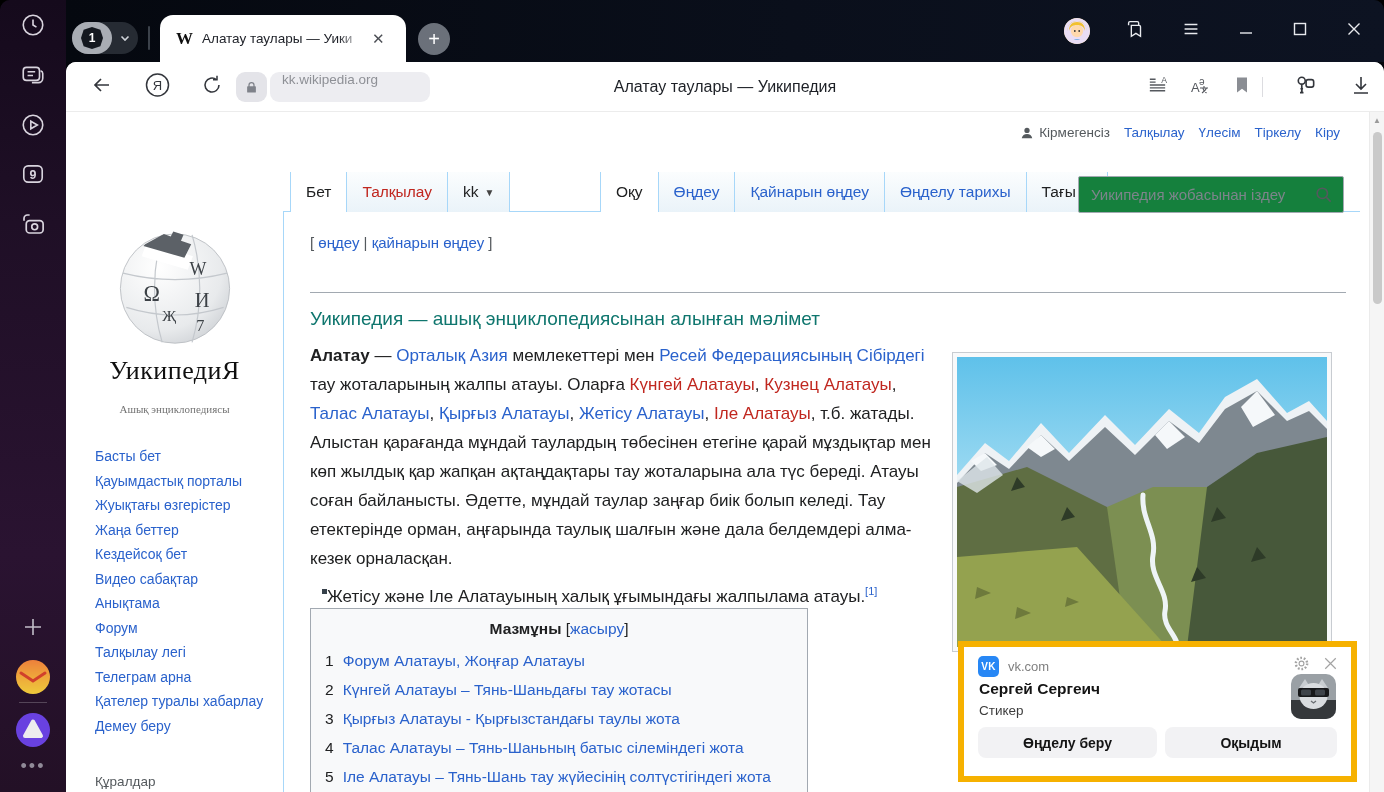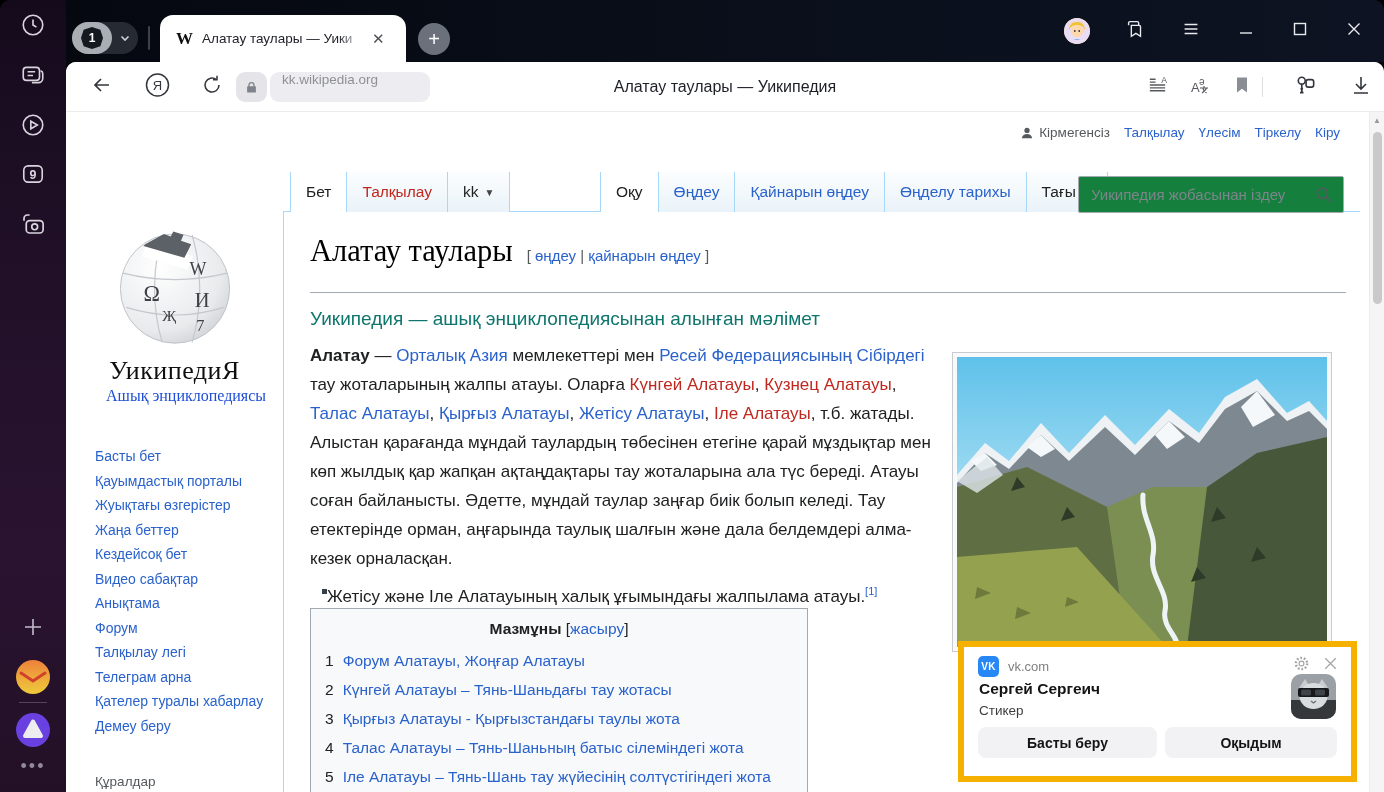--- a/index.html
+++ b/index.html
@@ -67,21 +67,21 @@
   .dcar{font-size:10px;color:#444;margin-left:6px}
   .wsearch{position:absolute;left:1012px;top:64px;width:266px;height:37px;border:1px solid #a2a9b1;border-radius:2px;background:#15803d;
     display:flex;align-items:center;padding:0 10px 0 12px}
   .wsearch input{border:none;outline:none;flex:1;font-size:15px;color:#222;font-family:inherit;background:transparent}
   .wsearch input::placeholder{color:#7d848b}
 
   .leftcol{position:absolute;left:0;top:100px;bottom:0;width:217px}
   .vline{position:absolute;left:217px;top:100px;bottom:0;width:1px;background:#a7d7f9}
   .wlogo{position:absolute;left:40px;top:10px;width:137px;text-align:center}
   .wlogo .wl-title{font-family:"Liberation Serif","DejaVu Serif",serif;font-size:26px;color:#0f0f0f;letter-spacing:.5px;margin-top:2px;white-space:nowrap}
-  .wlogo .wl-sub{font-family:"Liberation Serif","DejaVu Serif",serif;font-size:16px;color:#1d4ed8;margin-top:1px;white-space:nowrap}
+  .wlogo .wl-sub{font-family:"Liberation Serif","DejaVu Serif",serif;font-size:11px;color:#737373;margin-top:17px;white-space:nowrap}
   .wnav{position:absolute;left:29px;top:232px;width:176px;list-style:none;font-size:14px;line-height:24.5px}
   .toolshdr{position:absolute;left:29px;top:562px;width:178px;font-size:13.5px;color:#54595d;padding-bottom:5px;border-bottom:1px solid #d9dadb}
 
   .article{position:absolute;left:244px;top:0;right:30px}
   .h1row{position:absolute;top:122px;left:0;display:flex;align-items:baseline;gap:14px}
   .h1row h1{font-family:"Liberation Serif","DejaVu Serif",serif;font-weight:normal;font-size:30.5px;color:#000}
   .editlinks{font-size:15px;color:#54595d}
   .h1rule{position:absolute;left:0;right:8px;top:180px;height:1px;background:#a2a9b1}
   .tagline{position:absolute;left:0;top:196px;font-size:19px;color:#0f766e}
   .para{position:absolute;left:0;top:229px;width:624px;font-size:17px;line-height:29px}
@@ -372,21 +372,20 @@
             <li><a class="lnk">Қателер туралы хабарлау</a></li>
             <li><a class="lnk">Демеу беру</a></li>
           </ul>
         <div class="toolshdr">Құралдар</div>
 
       </div>
       <div class="vline"></div>
 
       <div class="article">
         <div class="h1row">
-          <h1>Алатау таулары</h1>
           <span class="editlinks"><span>[ </span><a class="lnk">өңдеу</a><span> | </span><a class="lnk">қайнарын өңдеу</a><span> ]</span></span>
         </div>
         <div class="h1rule"></div>
         <div class="tagline">Уикипедия — ашық энциклопедиясынан алынған мәлімет</div>
         <p class="para">
           
         <span class="b">Алатау</span><span> — </span><span class="lnk">Орталық Азия</span><span> мемлекеттері мен </span><span class="lnk">Ресей Федерациясының Сібірдегі</span><span> тау жоталарының жалпы атауы. Оларға </span><span class="rlnk">Күнгей Алатауы</span><span>, </span><span class="rlnk">Кузнец Алатауы</span><span>, </span><span class="lnk">Талас Алатауы</span><span>, </span><span class="lnk">Қырғыз Алатауы</span><span>, </span><span class="lnk">Жетісу Алатауы</span><span>, </span><span class="rlnk">Іле Алатауы</span><span>, т.б. жатады. Алыстан қарағанда мұндай таулардың төбесінен етегіне қарай мұздықтар мен көп жылдық қар жапқан ақтаңдақтары тау жоталарына ала түс береді. Атауы соған байланысты. Әдетте, мұндай таулар заңғар биік болып келеді. Тау етектерінде орман, аңғарында таулық шалғын және дала белдемдері алма-кезек орналасқан.</span></p>
         <div class="bulletrow">
           <span class="sqbullet"></span>
           <span><span>Жетісу және Іле Алатауының халық ұғымындағы жалпылама атауы.</span><sup>[1]</sup></span>
@@ -469,19 +468,19 @@
           <svg width="45" height="45" viewBox="0 0 45 45">
               <rect width="45" height="45" fill="#9aa0a5"></rect>
               <rect y="26" width="45" height="19" fill="#35383b"></rect>
               <path d="M8 14l6-9 5 8zM37 14l-6-9-5 8z" fill="#c9cdd1"></path>
               <ellipse cx="22.5" cy="22" rx="14" ry="13" fill="#d9dcdf"></ellipse>
               <rect x="7" y="14" width="31" height="9" rx="2" fill="#17181a"></rect>
               <rect x="10" y="15.5" width="10" height="6" rx="1.5" fill="#3f444a"></rect>
               <rect x="24" y="15.5" width="10" height="6" rx="1.5" fill="#3f444a"></rect>
               <path d="M20 27l2.5 2 2.5-2" stroke="#6b6f73" fill="none" stroke-width="1.3"></path>
             </svg></span>
-        <div class="vkbtn l">Басты беру</div>
+        <div class="vkbtn l">Өңделу беру</div>
         <div class="vkbtn r">Оқыдым</div>
       </div>
 
     </div>
   </div>
 </div>
 
 </body></html>

